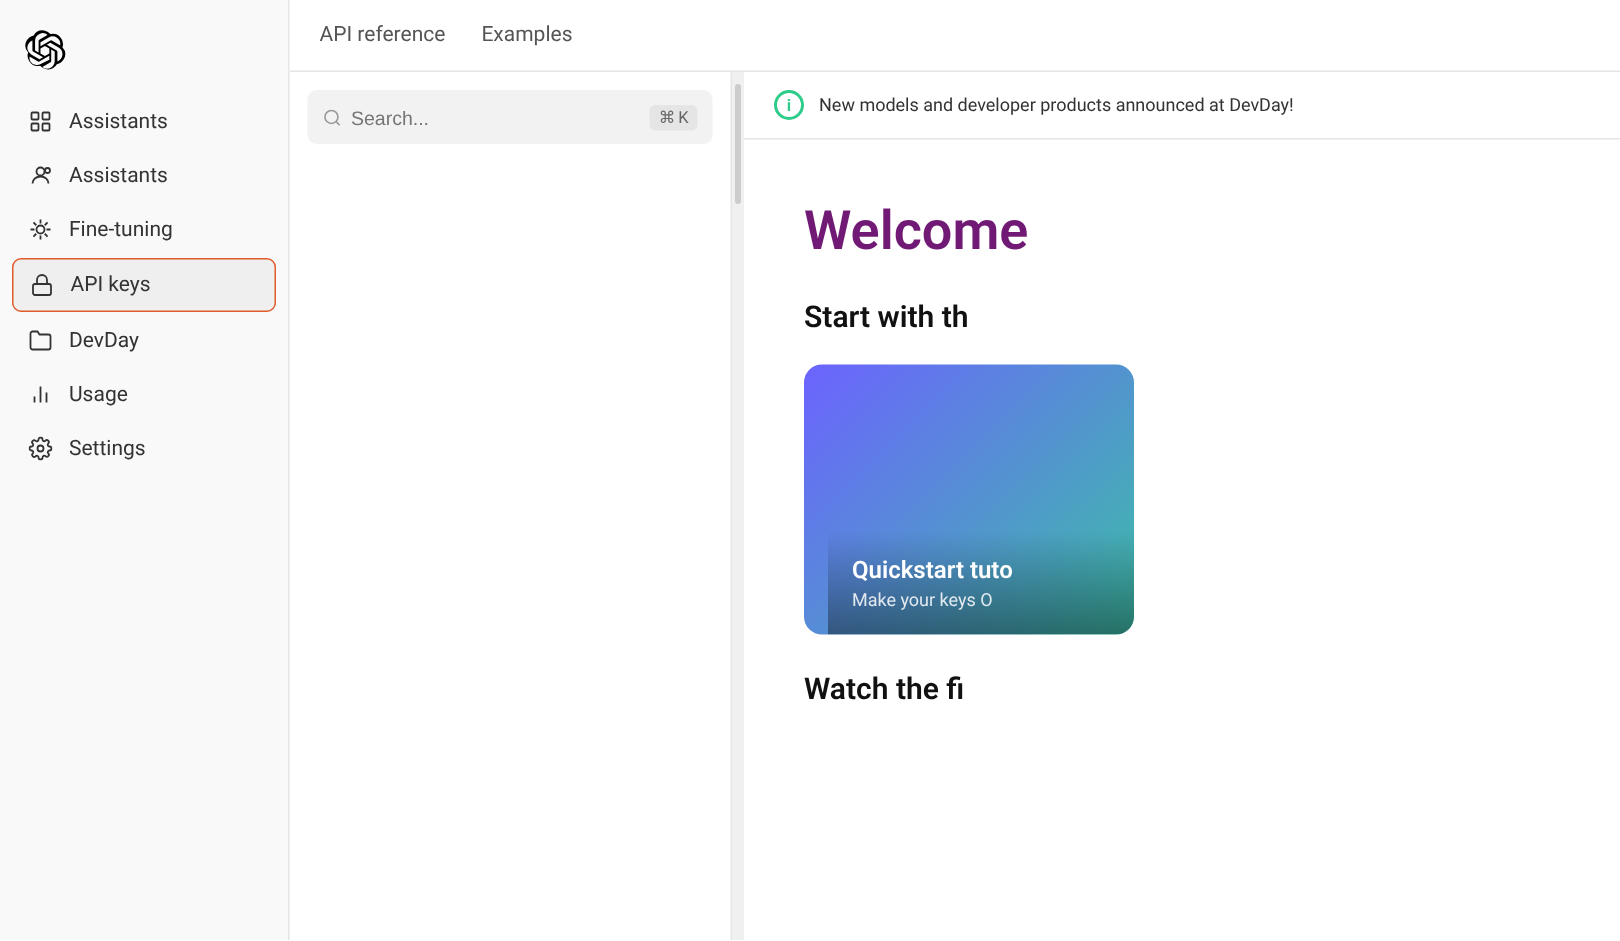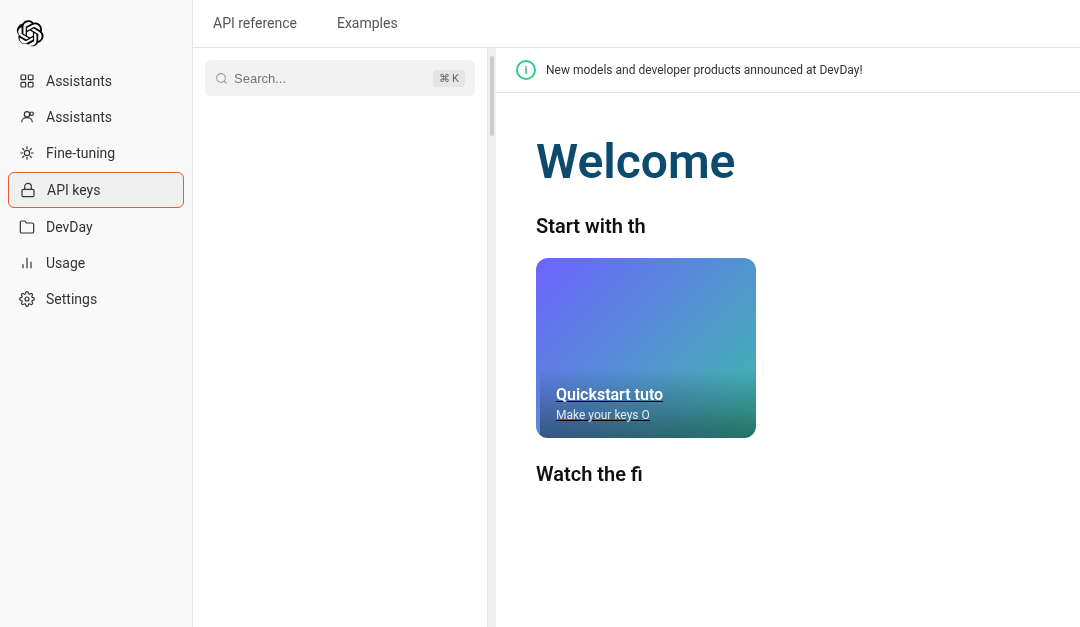--- a/index.html
+++ b/index.html
@@ -83,21 +83,21 @@
     }
 
     
     .top-nav {
       display: flex;
       align-items: flex-end;
       border-bottom: 1px solid #e5e5e5;
       padding: 0 20px;
       height: 48px;
       background: #fff;
-      gap: 40px;
+      gap: 24px;
     }
 
     .top-nav-item {
       font-size: 14px;
       color: #555;
       cursor: pointer;
       padding: 14px 0;
       border-bottom: 2px solid transparent;
     }
 
@@ -202,23 +202,23 @@
     }
 
     
     .welcome-section {
       padding: 40px 40px 20px 40px;
       overflow-y: auto;
       flex: 1;
     }
 
     .welcome-title {
-      font-size: 48px;
+      font-size: 36px;
       font-weight: 600;
-      color: #0c4a6e;
+      color: #701a75;
       margin-bottom: 24px;
     }
 
     .start-subtitle {
       font-size: 20px;
       font-weight: 600;
       color: #111;
       margin-bottom: 20px;
     }
 
@@ -229,25 +229,24 @@
       border-radius: 12px;
       background: linear-gradient(135deg, #6c63ff 0%, #3dbda7 100%);
       position: relative;
       overflow: hidden;
       margin-bottom: 24px;
     }
 
     .video-card-content {
       position: absolute;
       bottom: 0;
-      left: 4px;
+      left: 16px;
       right: 0;
       padding: 16px;
       background: linear-gradient(transparent, rgba(0,0,0,0.4));
-      text-decoration: underline;
     }
 
     .video-card-title {
       font-size: 16px;
       font-weight: 600;
       color: #fff;
       margin-bottom: 4px;
     }
 
     .video-card-subtitle {

